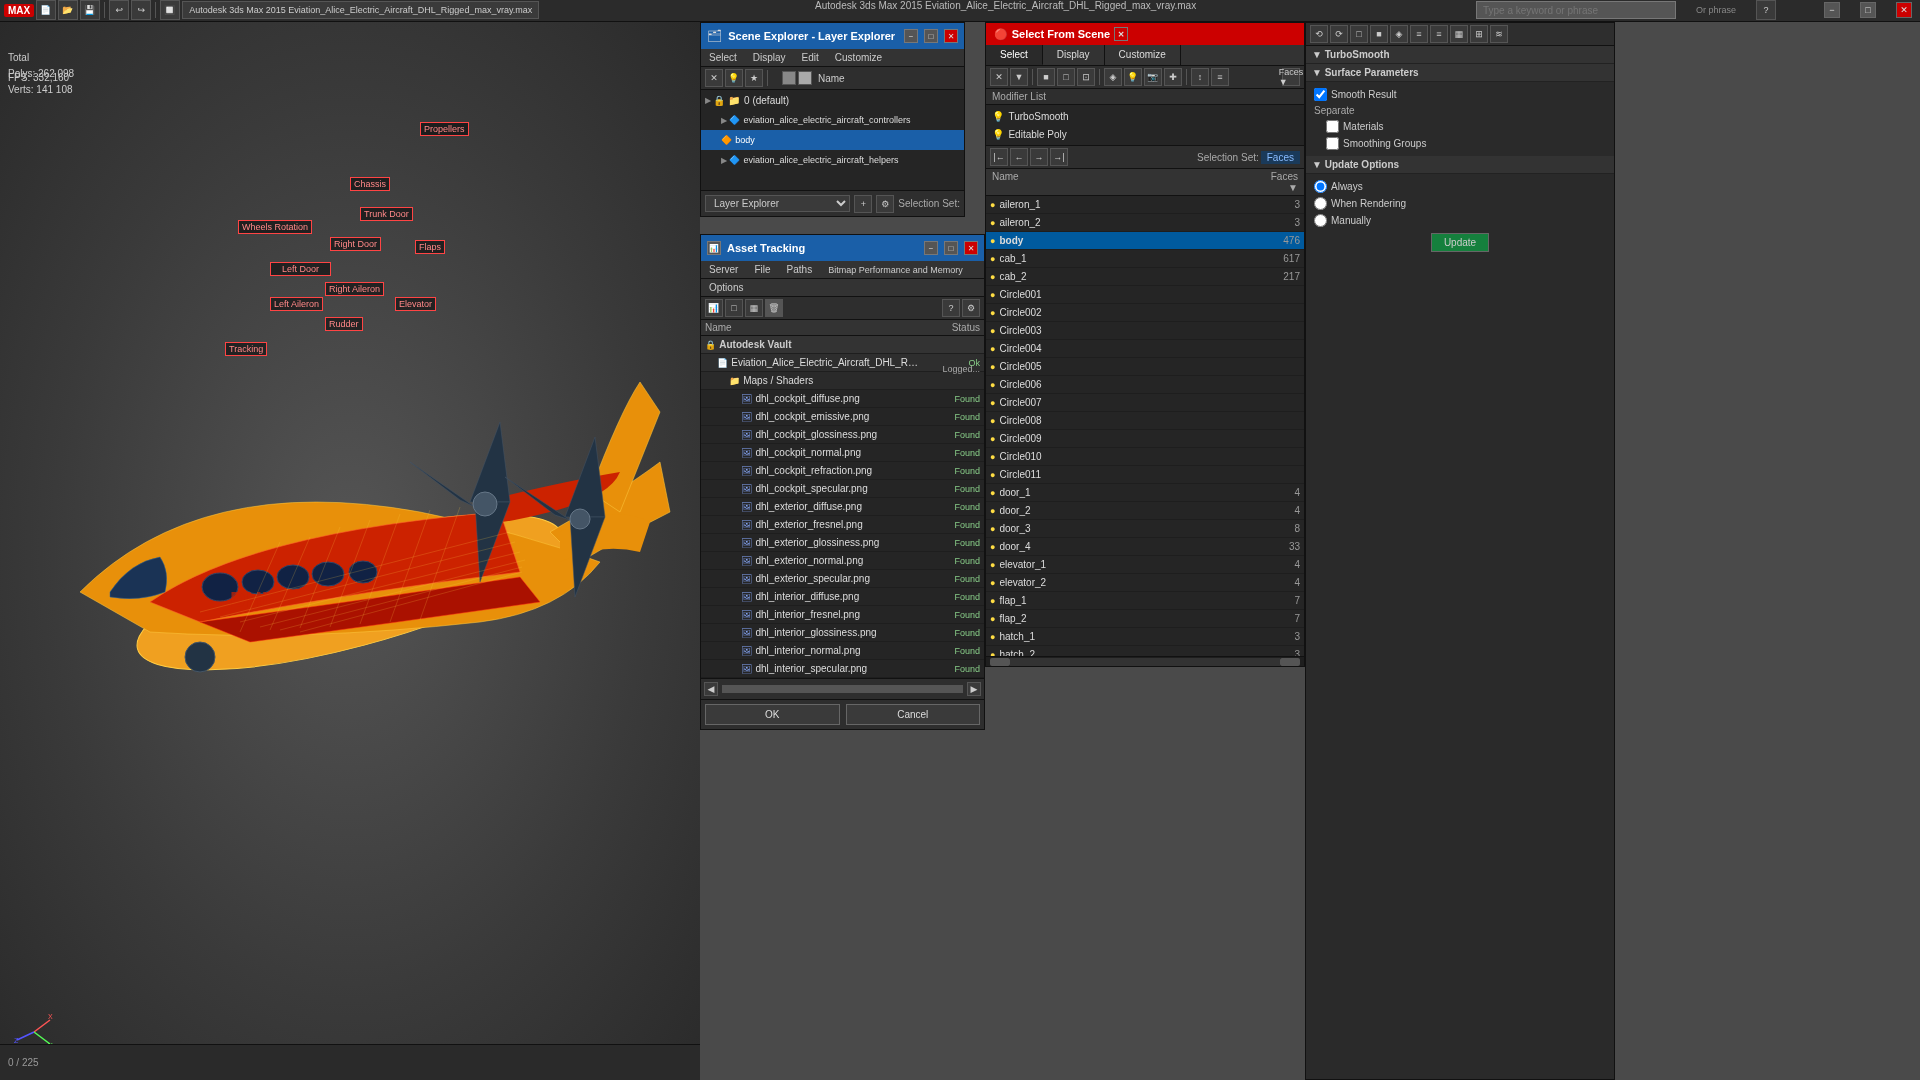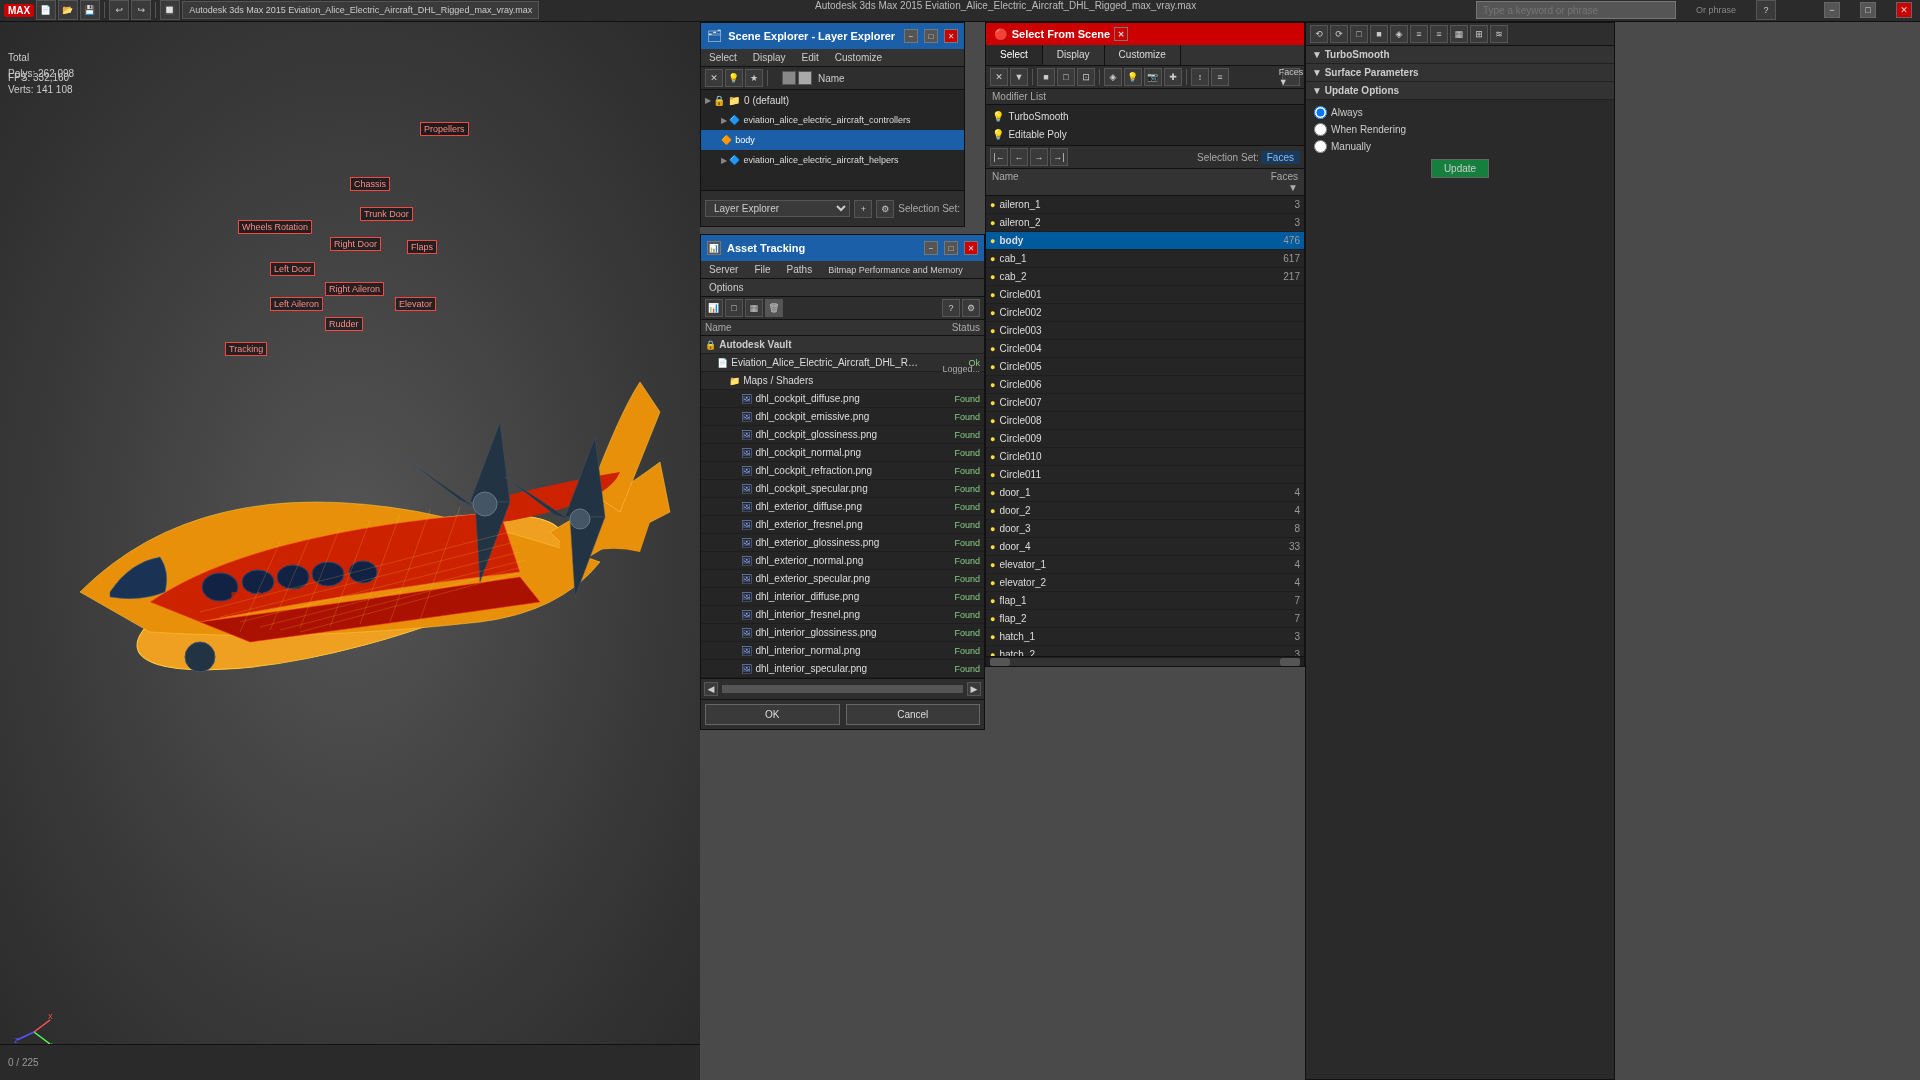--- a/index.html
+++ b/index.html
@@ -213,21 +213,21 @@
     .tree-item .arrow { color: #888; margin-right: 2px; font-size: 8px; }
     .tree-item .layer-icon { color: #ffd700; margin-right: 3px; }
     .tree-item .obj-icon { color: #88aaff; margin-right: 3px; font-size: 9px; }
     .panel-footer {
       background: #2e2e2e;
       display: flex;
       align-items: center;
       padding: 2px 4px;
       gap: 4px;
       border-top: 1px solid #111;
-      height: 36px;
+      height: 26px;
     }
     .footer-dropdown {
       flex: 1;
       background: #3a3a3a;
       border: 1px solid #555;
       color: #ccc;
       font-size: 10px;
       padding: 1px 4px;
     }
     .sfs-title {
@@ -598,22 +598,22 @@
       <line x1="400" y1="402" x2="360" y2="512" stroke="#ffcc44" stroke-width="0.4" opacity="0.5"></line>
       <line x1="430" y1="398" x2="390" y2="510" stroke="#ffcc44" stroke-width="0.4" opacity="0.5"></line>
       <line x1="460" y1="395" x2="420" y2="508" stroke="#ffcc44" stroke-width="0.4" opacity="0.5"></line>
     </svg>
 
     <div style="position:absolute;top:80px;left:220px;pointer-events:none;">
       <div style="position:absolute;top:20px;left:200px;color:#ff8888;font-size:9px;white-space:nowrap;border:1px solid #ff4444;padding:1px 3px;background:rgba(0,0,0,0.5);">Propellers</div>
       <div style="position:absolute;top:75px;left:130px;color:#ff8888;font-size:9px;white-space:nowrap;border:1px solid #ff4444;padding:1px 3px;background:rgba(0,0,0,0.5);">Chassis</div>
       <div style="position:absolute;top:105px;left:140px;color:#ff8888;font-size:9px;white-space:nowrap;border:1px solid #ff4444;padding:1px 3px;background:rgba(0,0,0,0.5);">Trunk Door</div>
       <div style="position:absolute;top:135px;left:110px;color:#ff8888;font-size:9px;white-space:nowrap;border:1px solid #ff4444;padding:1px 3px;background:rgba(0,0,0,0.5);">Right Door</div>
-      <div style="position:absolute;top:160px;left:50px;color:#ff8888;font-size:9px;white-space:nowrap;border:1px solid #ff4444;padding:1px 3px;background:rgba(0,0,0,0.5);">Left Door</div>
-      <div style="position:absolute;top:138px;left:187px;color:#ff8888;font-size:9px;white-space:nowrap;border:1px solid #ff4444;padding:1px 3px;background:rgba(0,0,0,0.5);">Flaps</div>
+      <div style="position:absolute;top:160px;left:50px;color:#ff8888;font-size:9px;white-space:nowrap;border:1px solid #ff4444;padding:1px 11px;background:rgba(0,0,0,0.5);">Left Door</div>
+      <div style="position:absolute;top:138px;left:195px;color:#ff8888;font-size:9px;white-space:nowrap;border:1px solid #ff4444;padding:1px 3px;background:rgba(0,0,0,0.5);">Flaps</div>
       <div style="position:absolute;top:180px;left:105px;color:#ff8888;font-size:9px;white-space:nowrap;border:1px solid #ff4444;padding:1px 3px;background:rgba(0,0,0,0.5);">Right Aileron</div>
       <div style="position:absolute;top:195px;left:50px;color:#ff8888;font-size:9px;white-space:nowrap;border:1px solid #ff4444;padding:1px 3px;background:rgba(0,0,0,0.5);">Left Aileron</div>
       <div style="position:absolute;top:195px;left:175px;color:#ff8888;font-size:9px;white-space:nowrap;border:1px solid #ff4444;padding:1px 3px;background:rgba(0,0,0,0.5);">Elevator</div>
       <div style="position:absolute;top:215px;left:105px;color:#ff8888;font-size:9px;white-space:nowrap;border:1px solid #ff4444;padding:1px 3px;background:rgba(0,0,0,0.5);">Rudder</div>
       <div style="position:absolute;top:118px;left:18px;color:#ff8888;font-size:9px;white-space:nowrap;border:1px solid #ff4444;padding:1px 3px;background:rgba(0,0,0,0.5);">Wheels Rotation</div>
       <div style="position:absolute;top:240px;left:5px;color:#ff8888;font-size:9px;white-space:nowrap;border:1px solid #ff4444;padding:1px 3px;background:rgba(0,0,0,0.5);">Tracking</div>
     </div>
 
     <svg style="position:absolute;bottom:25px;left:12px;width:45px;height:45px;" viewBox="0 0 45 45">
       <line x1="22" y1="22" x2="38" y2="10" stroke="#f55" stroke-width="1.5"></line>
@@ -1096,20 +1096,35 @@
       </div>
 
       <div class="ts-section">
         <span>▼</span>
         <span>TurboSmooth</span>
       </div>
       <div class="ts-section">
         <span>▼</span>
         <span>Surface Parameters</span>
       </div>
+      <div class="ts-content">
+        <div class="ts-check-row">
+          <input type="checkbox" class="ts-checkbox" checked="" style="">
+          <span>Smooth Result</span>
+        </div>
+        <div style="font-size:10px;color:#aaa;padding:2px 0;">Separate</div>
+        <div class="ts-check-row" style="padding-left:12px;">
+          <input type="checkbox" class="ts-checkbox" style="">
+          <span>Materials</span>
+        </div>
+        <div class="ts-check-row" style="padding-left:12px;">
+          <input type="checkbox" class="ts-checkbox" style="">
+          <span>Smoothing Groups</span>
+        </div>
+      </div>
       <div class="ts-section">
         <span>▼</span>
         <span>Update Options</span>
       </div>
       <div class="ts-content">
         <div class="ts-radio-row">
           <input type="radio" name="update" checked="" style="margin-right: 4px;">
           <span>Always</span>
         </div>
         <div class="ts-radio-row">

